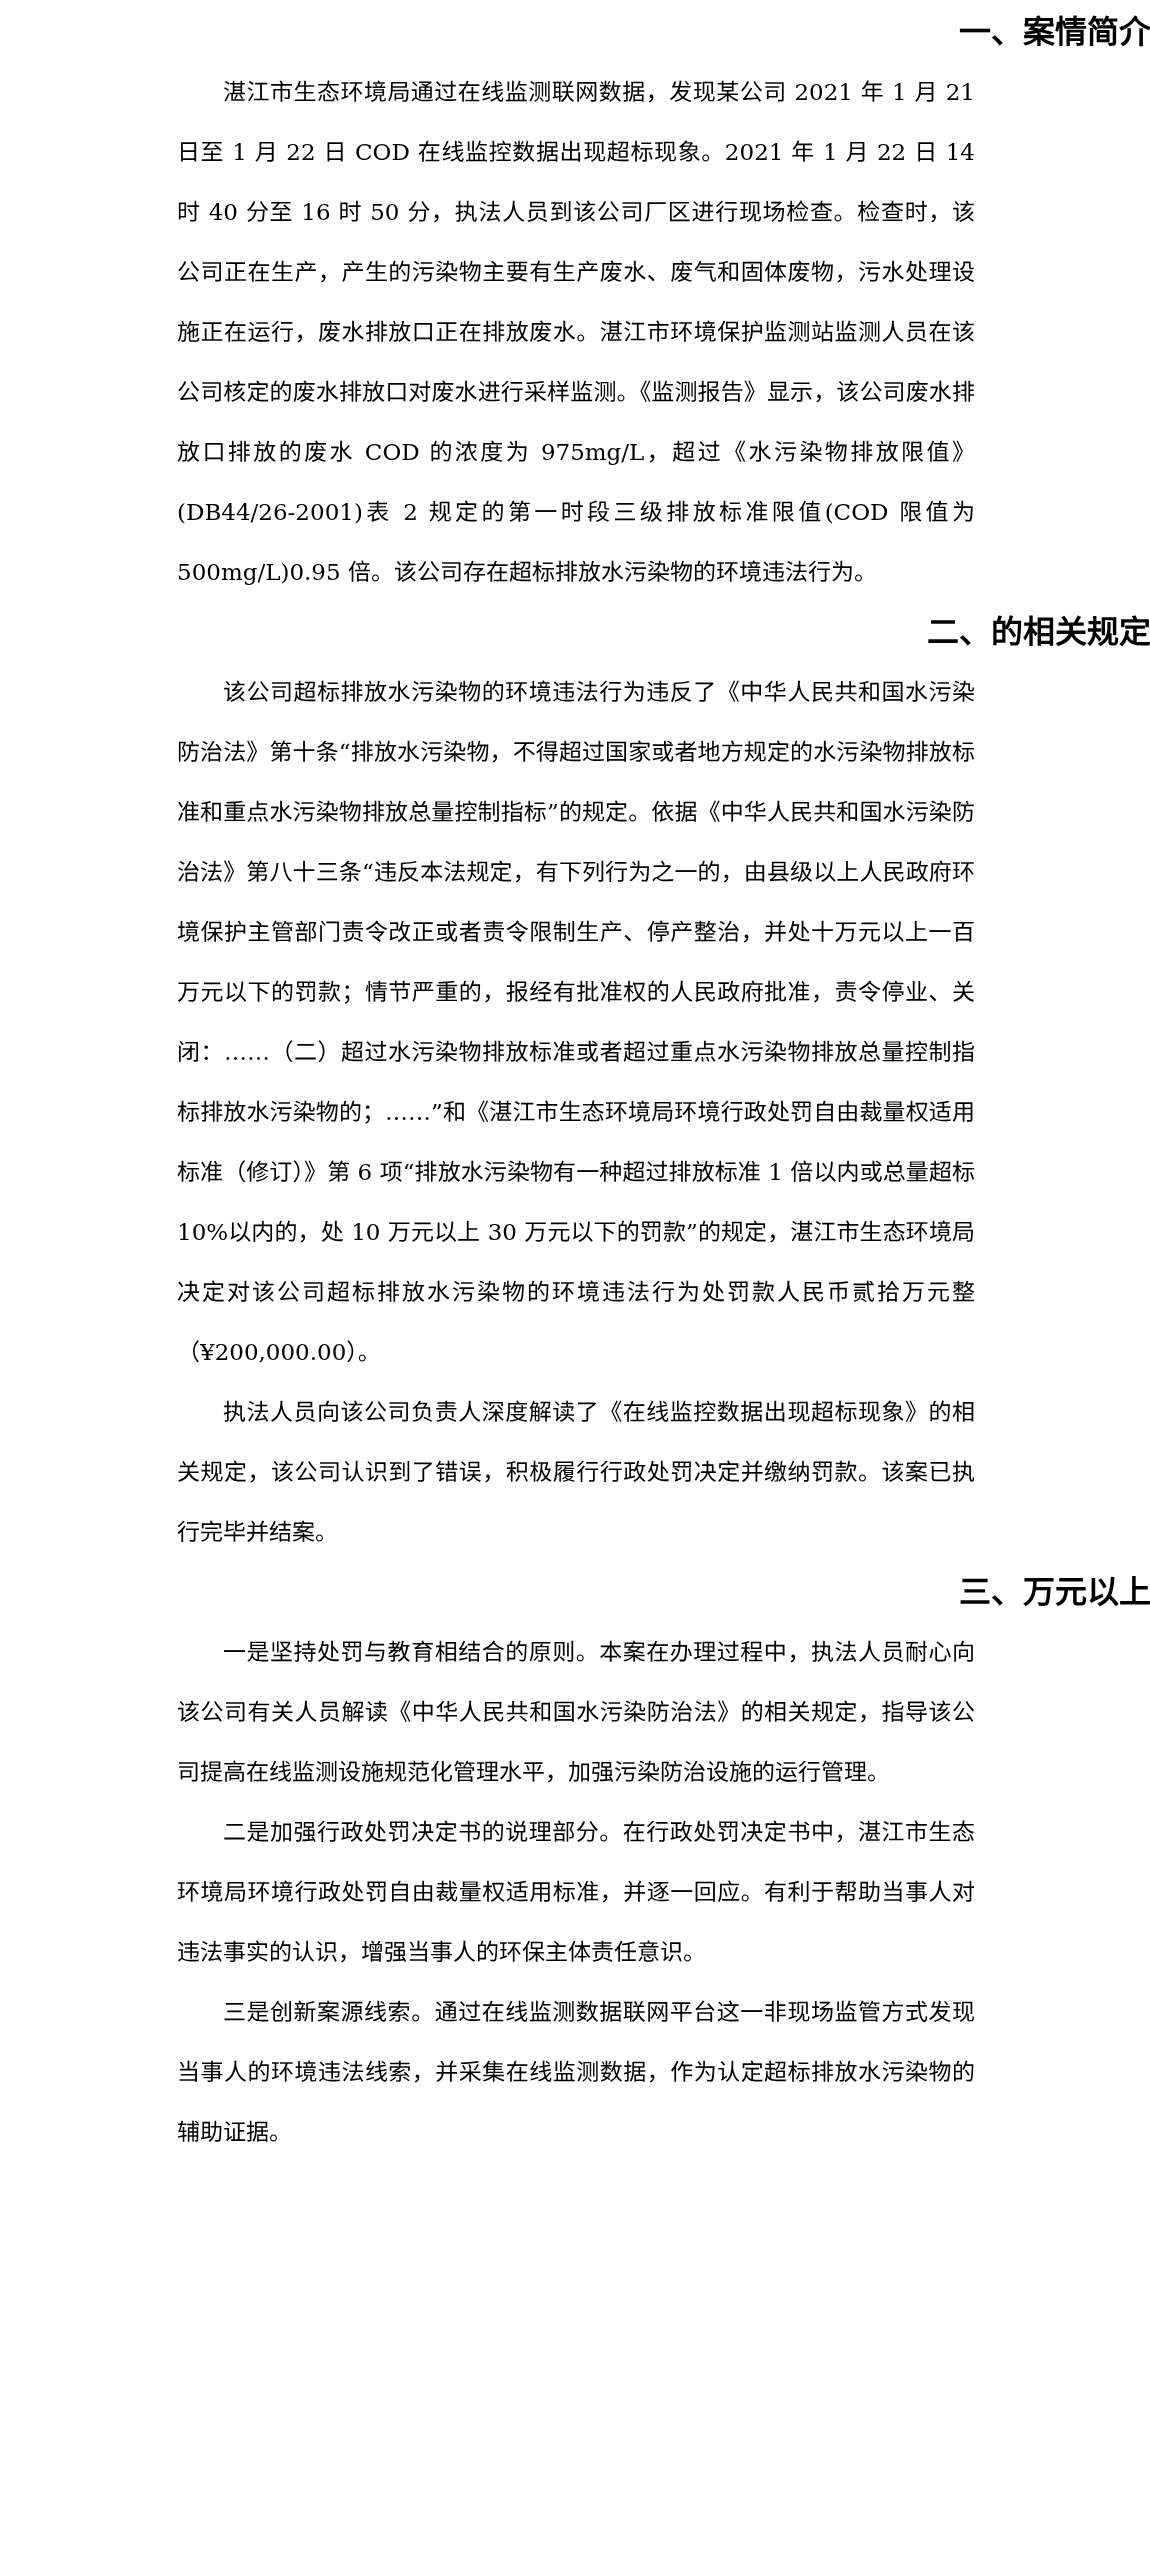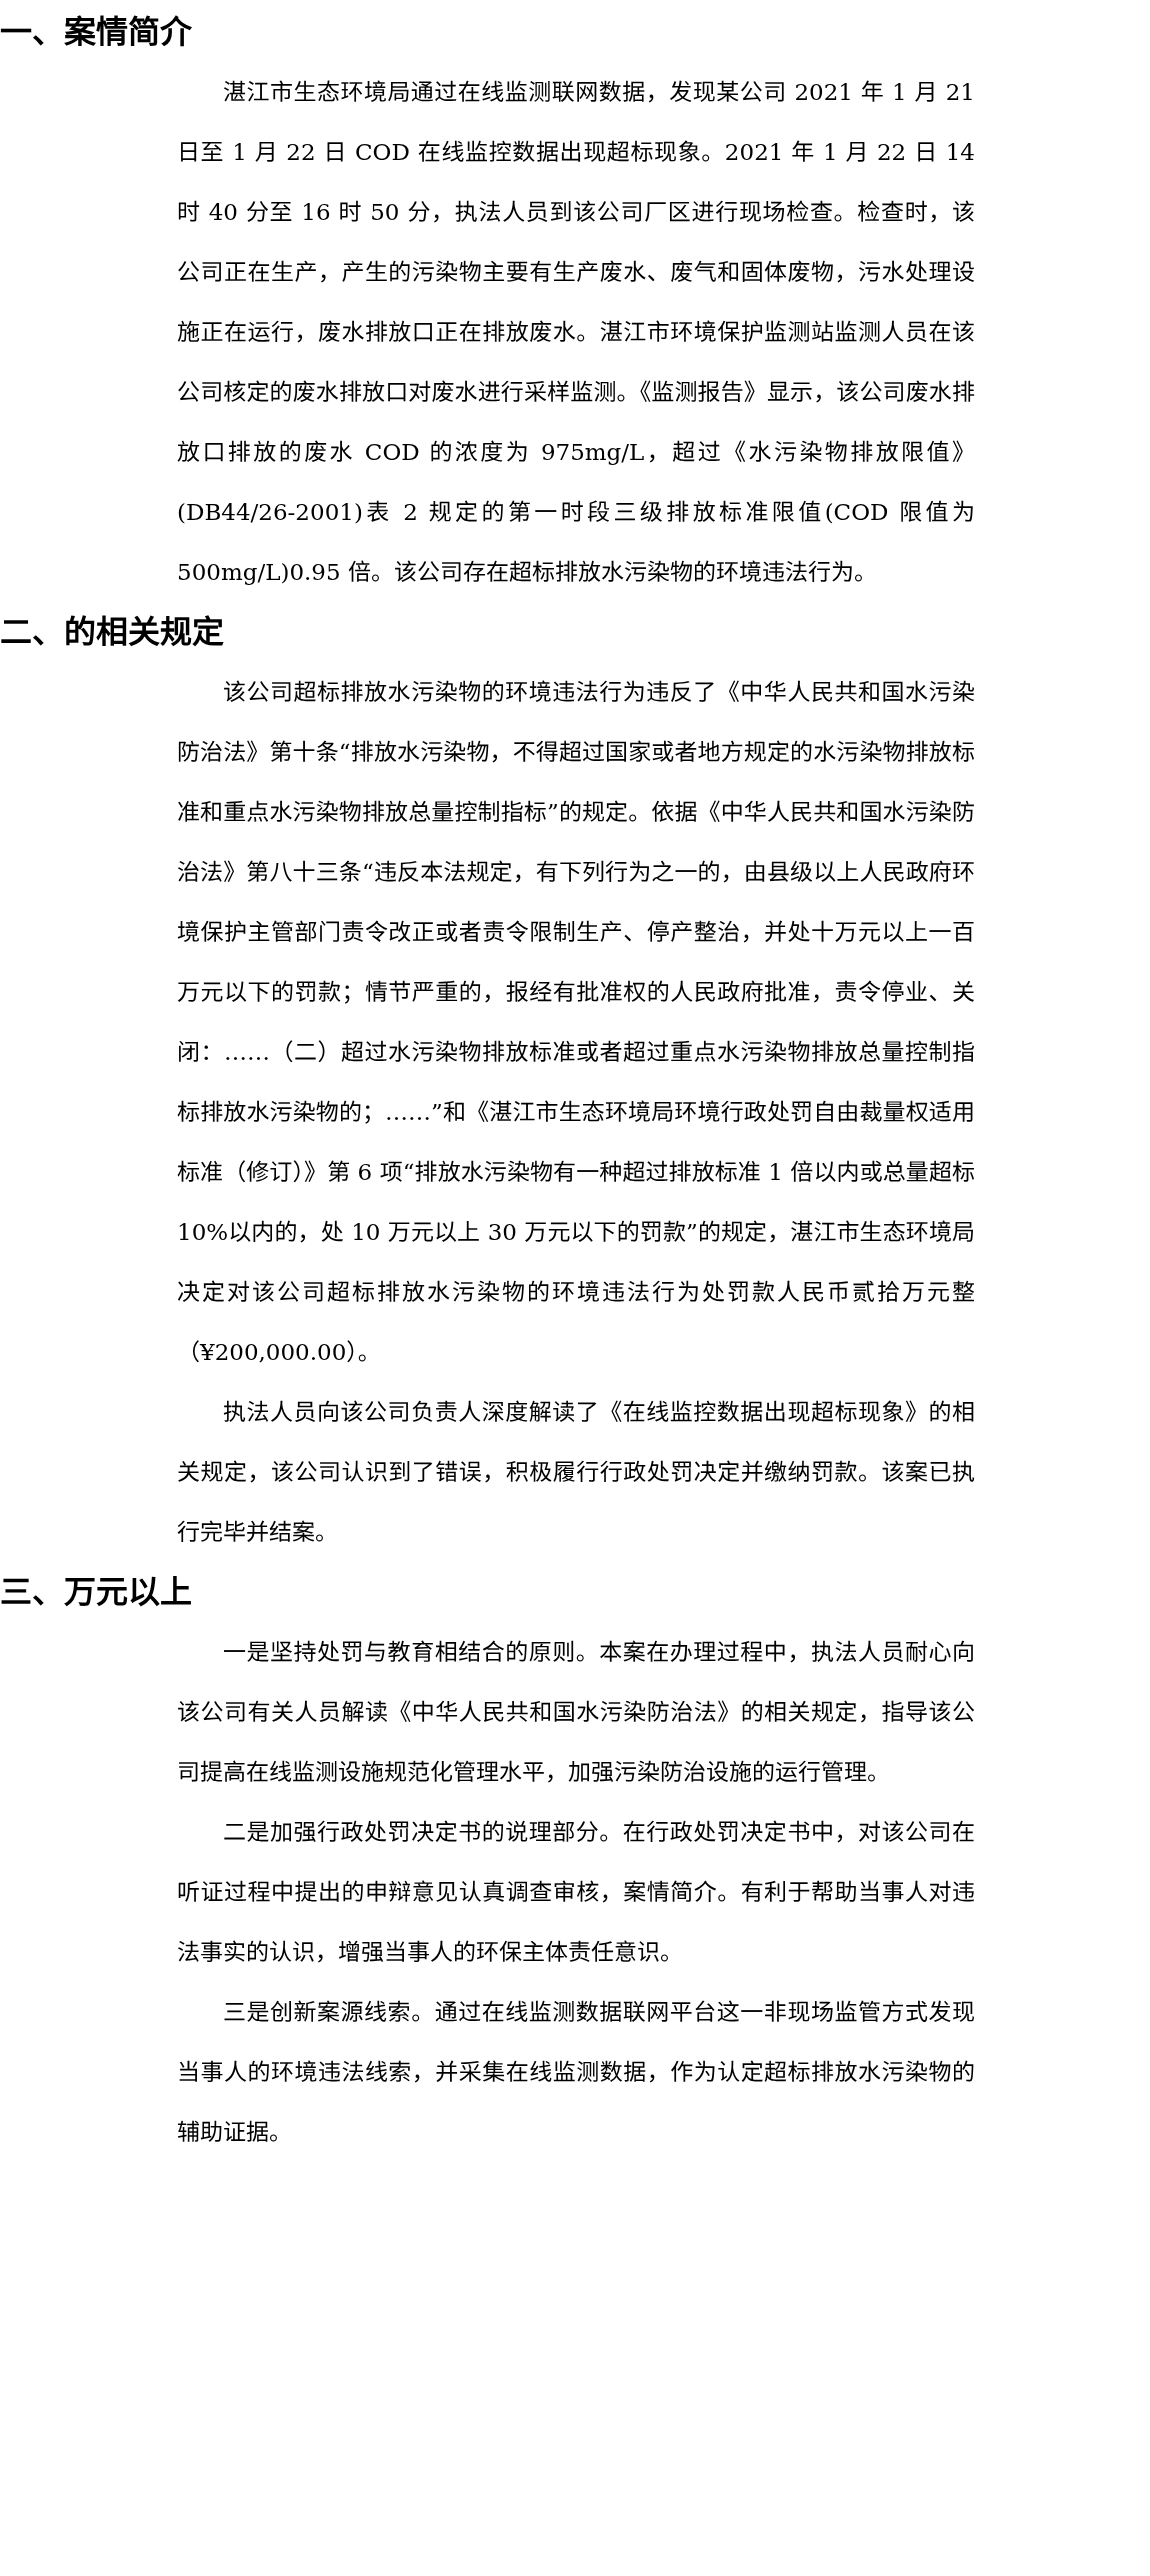--- a/index.html
+++ b/index.html
@@ -17,21 +17,21 @@
     overflow: hidden;
   }
   .doc {
     padding-top: 1.5px;
   }
   .section-title {
     font-family: "DejaVu Sans", "Liberation Sans", sans-serif;
     font-weight: 700;
     font-size: 32px;
     line-height: 60px;
-    text-align: left;
+    text-align: right;
     margin: 0;
     color: var(--page-fg, #000000);
   }
   .para {
     font-family: "DejaVu Serif", "Liberation Serif", serif;
     font-size: 23px;
     line-height: 60px;
     margin: 0 176px 0 177px;
     text-align: justify;
     text-justify: inter-character;
@@ -54,19 +54,19 @@
 
     <section>
       <h2 class="section-title">二、的相关规定</h2>
       <p class="para">该公司超标排放水污染物的环境违法行为违反了《中华人民共和国水污染防治法》第十条“排放水污染物，不得超过国家或者地方规定的水污染物排放标准和重点水污染物排放总量控制指标”的规定。依据《中华人民共和国水污染防治法》第八十三条“违反本法规定，有下列行为之一的，由县级以上人民政府环境保护主管部门责令改正或者责令限制生产、停产整治，并处十万元以上一百万元以下的罚款；情节严重的，报经有批准权的人民政府批准，责令停业、关闭：……（二）超过水污染物排放标准或者超过重点水污染物排放总量控制指标排放水污染物的；……”和《湛江市生态环境局环境行政处罚自由裁量权适用标准（修订）》第 6 项“排放水污染物有一种超过排放标准 1 倍以内或总量超标 10%以内的，处 10 万元以上 30 万元以下的罚款”的规定，湛江市生态环境局决定对该公司超标排放水污染物的环境违法行为处罚款人民币贰拾万元整（¥200,000.00）。</p>
       <p class="para">执法人员向该公司负责人深度解读了《在线监控数据出现超标现象》的相关规定，该公司认识到了错误，积极履行行政处罚决定并缴纳罚款。该案已执行完毕并结案。</p>
     </section>
 
     <section>
       <h2 class="section-title">三、万元以上</h2>
       <p class="para">一是坚持处罚与教育相结合的原则。本案在办理过程中，执法人员耐心向该公司有关人员解读《中华人民共和国水污染防治法》的相关规定，指导该公司提高在线监测设施规范化管理水平，加强污染防治设施的运行管理。</p>
-      <p class="para">二是加强行政处罚决定书的说理部分。在行政处罚决定书中，对该公司在听证过程中提出的申辩意见认真调查审核，案情简介。有利于帮助当事人对违法事实的认识，增强当事人的环保主体责任意识。</p>
+      <p class="para">二是加强行政处罚决定书的说理部分。在行政处罚决定书中，湛江市生态环境局环境行政处罚自由裁量权适用标准，并逐一回应。有利于帮助当事人对违法事实的认识，增强当事人的环保主体责任意识。</p>
       <p class="para">三是创新案源线索。通过在线监测数据联网平台这一非现场监管方式发现当事人的环境违法线索，并采集在线监测数据，作为认定超标排放水污染物的辅助证据。</p>
     </section>
 
   </div>
 </div>
 
 
 </body></html>

